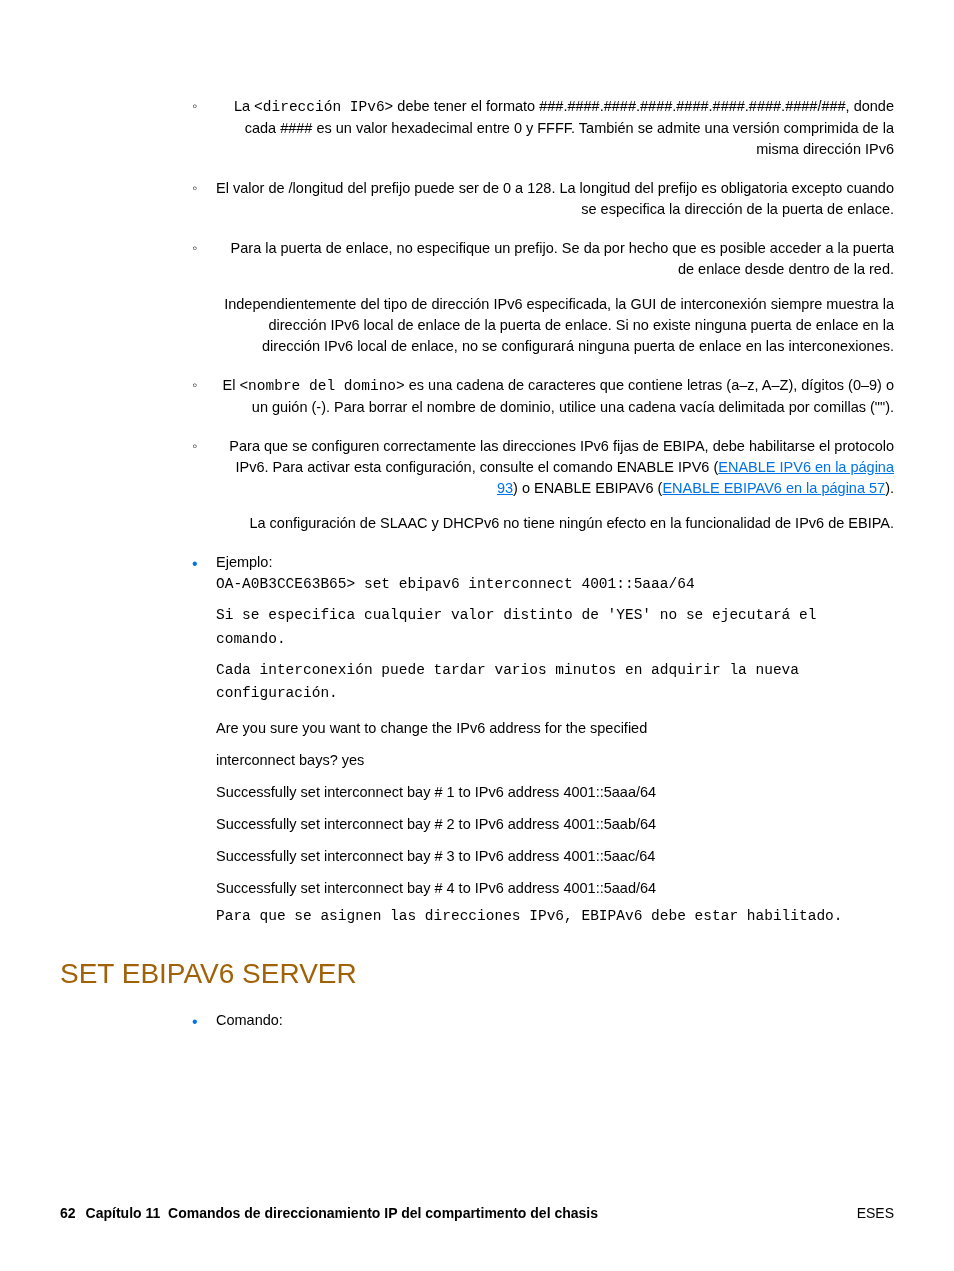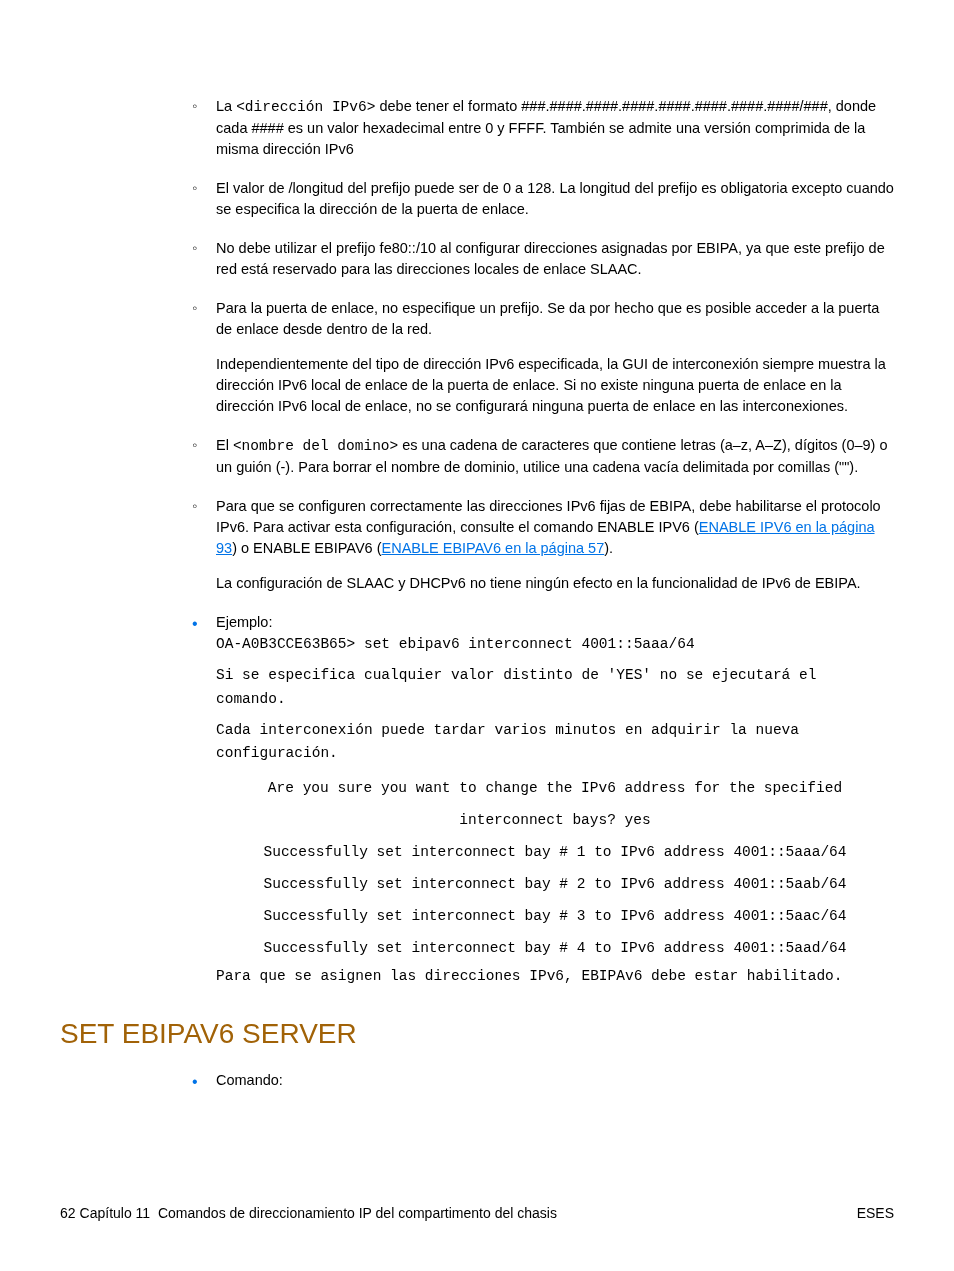--- a/index.html
+++ b/index.html
@@ -17,20 +17,21 @@
       height: 1271px;
       position: relative;
       padding: 96px 60px 0 60px;
     }
     .content {
       padding-left: 120px;
     }
     ul.nested {
       list-style: none;
       padding-left: 36px;
+      text-align: right;
     }
     ul.nested > li {
       position: relative;
       margin-bottom: 18px;
     }
     ul.nested > li::before {
       content: "◦";
       position: absolute;
       left: -24px;
       top: 0;
@@ -68,26 +69,25 @@
     }
     pre.terminal {
       font-family: "Courier New", Courier, monospace;
       white-space: pre-wrap;
       word-wrap: break-word;
       margin-top: 0;
       margin-bottom: 8px;
       line-height: 1.6;
     }
     pre.terminal-block {
-      font-family: Liberation Mono, monospace;
+      font-family: Liberation Sans, sans-serif;
       white-space: pre-wrap;
       word-wrap: break-word;
       margin-top: 6px;
       line-height: 2.2;
-      text-align: center;
     }
     .section-spacer {
       margin-top: 20px;
     }
     h1.section-title {
       font-family: Arial, Helvetica, sans-serif;
       font-weight: normal;
       font-size: 28px;
       color: #a16207;
       margin-top: 26px;
@@ -98,37 +98,35 @@
       position: absolute;
       bottom: 48px;
       left: 60px;
       right: 60px;
       display: flex;
       justify-content: space-between;
       font-size: 14px;
     }
     .footer-left {
       display: flex;
-      gap: 4px;
+      gap: 10px;
+      font-weight: bold;
     }
   </style>
 </head>
 <body>
 
 <div class="content">
 
   <ul class="nested">
     <li>
       <span>La </span><span class="mono">&lt;dirección IPv6&gt;</span><span> debe tener el formato ###.####.####.####.####.####.####.####/###, donde cada #### es un valor hexadecimal entre 0 y FFFF. También se admite una versión comprimida de la misma dirección IPv6</span>
     </li>
     <li>
       <span>El valor de /longitud del prefijo puede ser de 0 a 128. La longitud del prefijo es obligatoria excepto cuando se especifica la dirección de la puerta de enlace.</span>
-    </li>
-    <li>
-      <span>No debe utilizar el prefijo fe80::/10 al configurar direcciones asignadas por EBIPA, ya que este prefijo de red está reservado para las direcciones locales de enlace SLAAC.</span>
     </li>
     <li>
       <span>Para la puerta de enlace, no especifique un prefijo. Se da por hecho que es posible acceder a la puerta de enlace desde dentro de la red.</span>
       <p class="para-after">Independientemente del tipo de dirección IPv6 especificada, la GUI de interconexión siempre muestra la dirección IPv6 local de enlace de la puerta de enlace. Si no existe ninguna puerta de enlace en la dirección IPv6 local de enlace, no se configurará ninguna puerta de enlace en las interconexiones.</p>
     </li>
     <li>
       <span>El </span><span class="mono">&lt;nombre del domino&gt;</span><span> es una cadena de caracteres que contiene letras (a–z, A–Z), dígitos (0–9) o un guión (-). Para borrar el nombre de dominio, utilice una cadena vacía delimitada por comillas ("").</span>
     </li>
     <li>
       <span>Para que se configuren correctamente las direcciones IPv6 fijas de EBIPA, debe habilitarse el protocolo IPv6. Para activar esta configuración, consulte el comando ENABLE IPV6 (</span><a href="#" class="link">ENABLE IPV6 en la página 93</a><span>) o ENABLE EBIPAV6 (</span><a href="#" class="link">ENABLE EBIPAV6 en la página 57</a><span>).</span>

